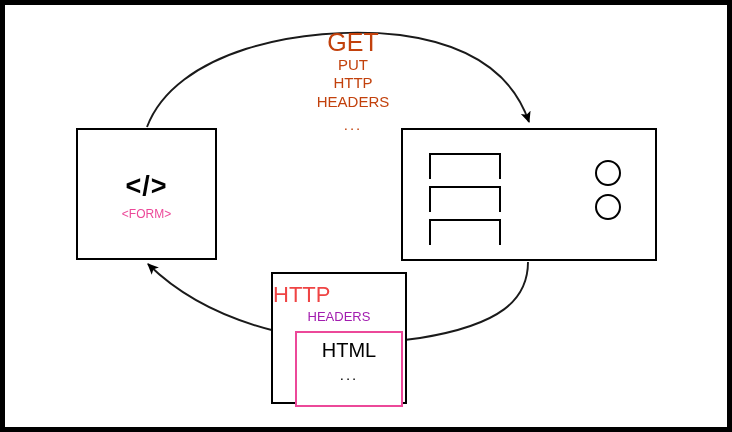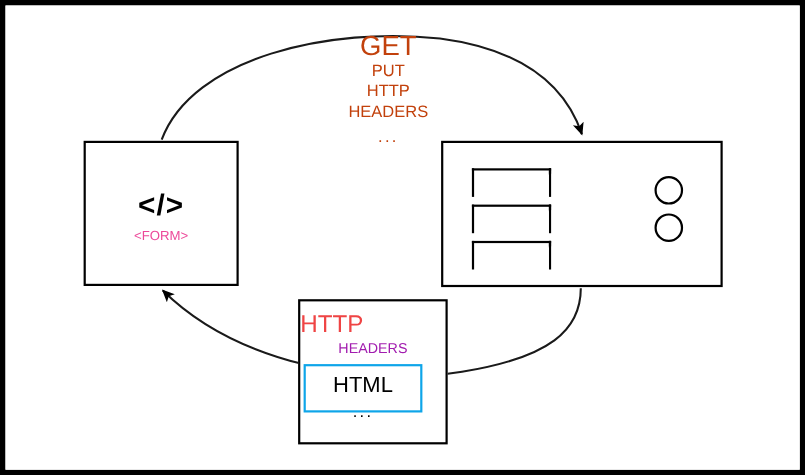--- a/index.html
+++ b/index.html
@@ -153,26 +153,26 @@
     left: 0;
     right: 0;
     top: 36px;
     text-align: center;
     font-size: 13px;
     color: #a21caf;
     line-height: 1;
   }
   #payload-box {
     position: absolute;
-    left: 3px;
+    left: 22px;
     top: 57px;
     width: 108px;
-    height: 44px;
-    box-sizing: border-box;
-    border: 2px solid #0ea5e9;
+    height: 76px;
+    box-sizing: border-box;
+    border: 2px solid #ec4899;
     background: #ffffff;
   }
   #payload-title {
     position: absolute;
     left: 0;
     right: 0;
     top: 7px;
     text-align: center;
     font-size: 20px;
     color: #000000;

